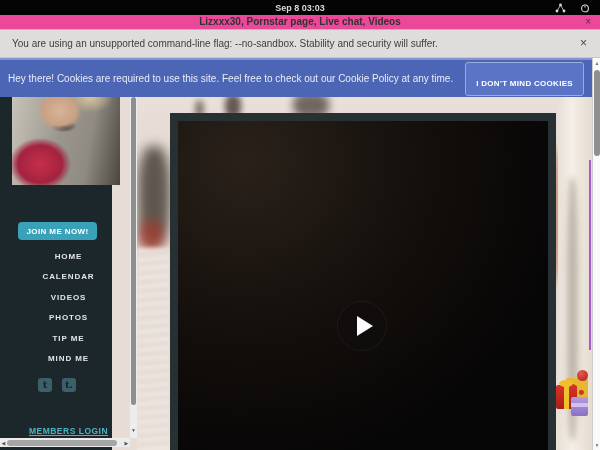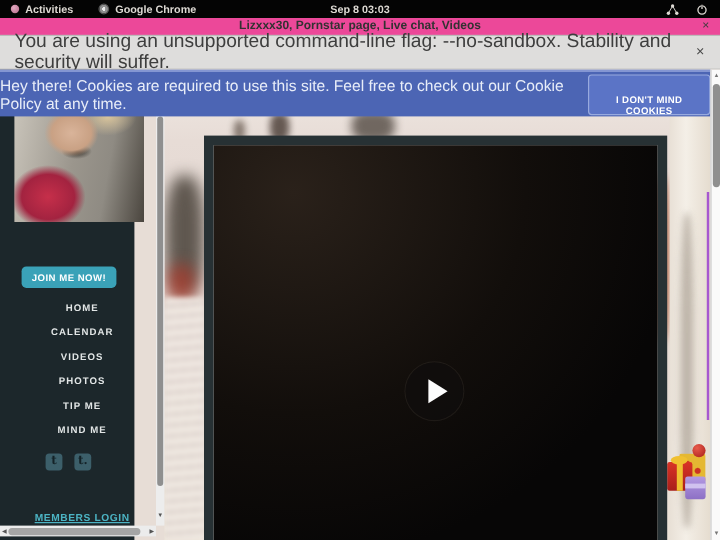--- a/index.html
+++ b/index.html
@@ -18,21 +18,21 @@
   .tb-right svg{display:block;}
 
   
   .tabbar{position:absolute;left:0;top:15px;width:600px;height:15px;background:#ec4899;border-bottom:1px solid #bcbab9;}
   .tab-title{position:absolute;left:0;right:0;top:1px;text-align:center;font-size:10px;font-weight:bold;color:#323232;}
   .tab-close{position:absolute;right:9px;top:1px;font-size:10px;color:#3c3c3c;cursor:default;}
 
   
   .infobar{position:absolute;left:0;top:30px;width:600px;height:28px;background:#dedddc;border-bottom:1px solid #c9c7c5;
     display:flex;align-items:center;}
-  .infobar-text{padding-left:12px;font-size:16px;color:#3e3e3e;}
+  .infobar-text{padding-left:12px;font-size:10px;color:#3e3e3e;}
   .infobar-close{position:absolute;right:13px;top:6px;font-size:12px;color:#4a4a4a;}
 
   
   .viewport{position:absolute;left:0;top:58px;width:600px;height:392px;overflow:hidden;background:#e7ddd6;}
 
   
   .content-bg{position:absolute;left:137px;top:0;width:455px;height:392px;overflow:hidden;
     background:linear-gradient(180deg,#f1ebe5 0%,#e7dcd6 15%,#e2d6d0 45%,#ece3d8 100%);}
   .blob{position:absolute;border-radius:40%;}
   .b1{left:88px;top:36px;width:16px;height:24px;background:#4e413a;filter:blur(3px);opacity:.85;}
@@ -95,42 +95,36 @@
   .sb-vthumb{position:absolute;left:1px;top:39px;width:5px;height:308px;background:#8f8f8f;border-radius:3px;}
   .sb-varrow{position:absolute;left:0;top:369px;width:7px;text-align:center;font-size:5px;color:#555;}
   .sb-hscroll{position:absolute;left:0;top:380px;width:130px;height:9px;background:#ececec;z-index:5;
     display:flex;align-items:center;}
   .sb-harrow{width:7px;font-size:5px;color:#555;text-align:center;flex:none;}
   .sb-hthumb{position:absolute;left:7px;top:1.5px;width:110px;height:6px;background:#a5a5a5;border-radius:3px;}
 
   
   .cookie-banner{position:absolute;left:0;top:0;width:592px;height:39px;background:#4c65b4;border-top:2px solid #8496d2;
     display:flex;align-items:center;justify-content:center;z-index:6;}
-  .cookie-text{font-size:13px;color:#e8edf8;}
+  .cookie-text{font-size:10px;color:#e8edf8;}
   .cookie-btn{margin-left:12px;height:22px;padding:16px 10px;background:#5b74c6;border:1px solid #98aade;border-radius:3px;
     color:#fff;font-size:8px;font-weight:bold;letter-spacing:.3px;cursor:pointer;}
 
   
   .page-scroll{position:absolute;left:592px;top:0;width:8px;height:392px;background:#fafafa;border-left:1px solid #ccc;z-index:7;}
   .ps-thumb{position:absolute;left:1px;top:12px;width:6px;height:86px;background:#8f8f8f;border-radius:3px;}
   .ps-up{position:absolute;left:0;top:2px;width:8px;text-align:center;font-size:5px;color:#777;}
   .ps-down{position:absolute;left:0;bottom:2px;width:8px;text-align:center;font-size:5px;color:#777;}
 </style>
 </head>
 <body>
 
 <div class="screen">
 
   <div class="topbar">
-    <div class="tb-left">
-      <span class="dot-icon"></span>
-      <span>Activities</span>
-      <span class="chrome-icon"></span>
-      <span>Google Chrome</span>
-    </div>
     <div class="tb-clock">Sep 8 03:03</div>
     <div class="tb-right">
       <span>
         <svg width="11" height="10" viewBox="0 0 11 10">
             <circle cx="5.5" cy="2" r="1.4" fill="#ddd9d3"></circle>
             <circle cx="2" cy="8" r="1.4" fill="#ddd9d3"></circle>
             <circle cx="9" cy="8" r="1.4" fill="#ddd9d3"></circle>
             <path d="M5.5 2 L2 8 M5.5 2 L9 8" stroke="#ddd9d3" stroke-width="0.8"></path>
           </svg>
       </span>

